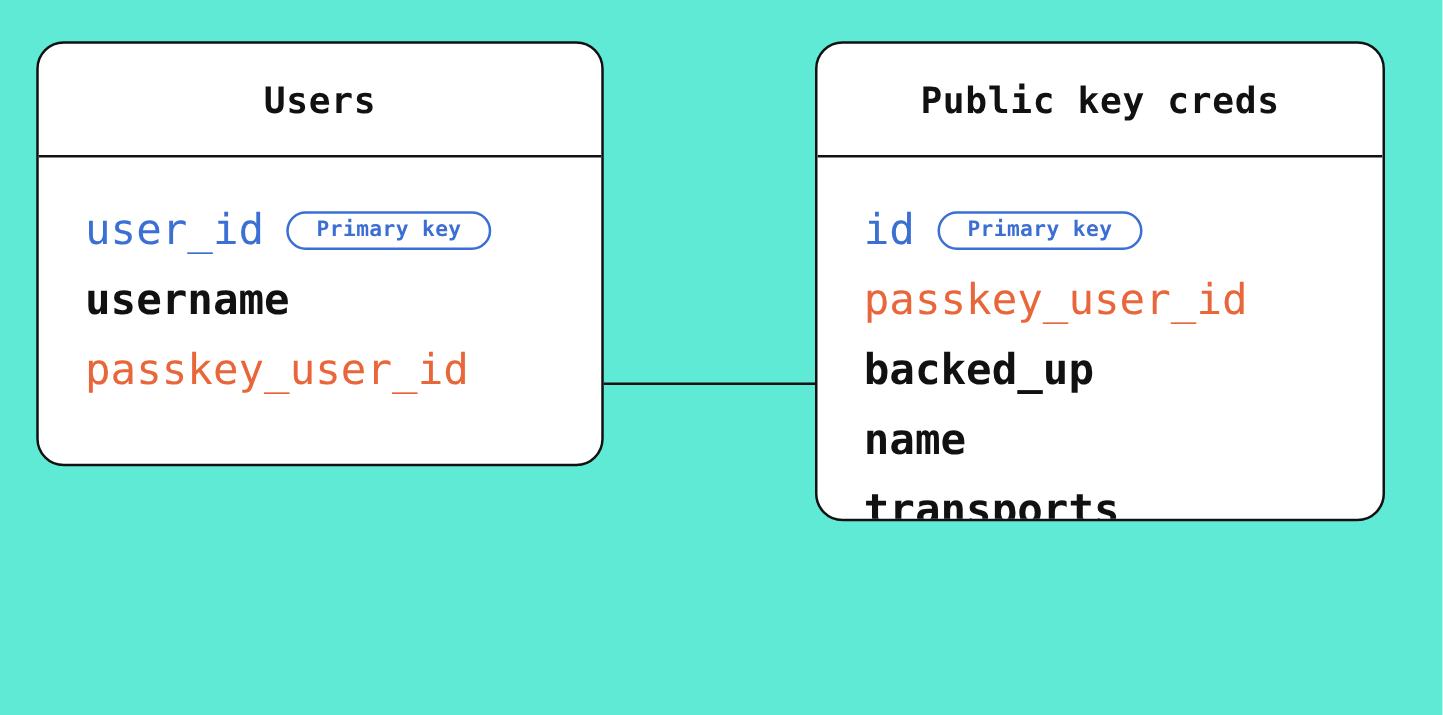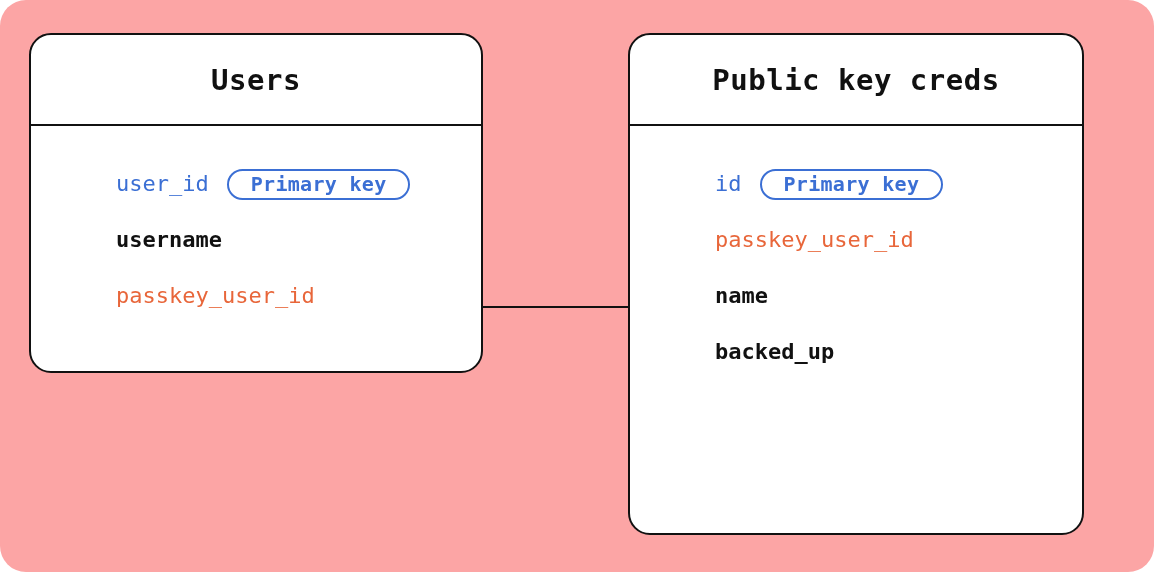--- a/index.html
+++ b/index.html
@@ -10,23 +10,22 @@
   }
   body {
     font-family: "DejaVu Sans Mono", "Liberation Mono", monospace;
     -webkit-font-smoothing: antialiased;
   }
 
   #canvas {
     position: relative;
     width: 1154px;
     height: 572px;
-    background: #fca5a5;
+    background: #5eead4;
     overflow: hidden;
-    border-radius: 26px;
   }
 
   
   .entity {
     position: absolute;
     box-sizing: border-box;
     background: #ffffff;
     border: 2px solid #111111;
     border-radius: 22px;
     overflow: hidden;
@@ -57,45 +56,44 @@
   .field-row {
     height: 56px;
     display: flex;
     align-items: center;
     padding-left: 37px;
     box-sizing: border-box;
   }
 
   .field-name {
     font-family: "DejaVu Sans Mono", "Liberation Mono", monospace;
-    font-size: 22px;
+    font-size: 34px;
     font-weight: normal;
     color: #111111;
     white-space: nowrap;
     line-height: 1;
-    margin-left: 48px;
   }
   .field-name.pk     { color: #3b6fd4; }
   .field-name.fk     { color: #e8663a; }
   .field-name.plain  { color: #111111; font-weight: bold; }
 
   
   .pk-badge {
     margin-left: 18px;
     box-sizing: border-box;
     display: inline-flex;
     align-items: center;
     justify-content: center;
     height: 31px;
     padding: 0 22px;
     border: 2px solid #3b6fd4;
     border-radius: 999px;
     background: #ffffff;
     font-family: "DejaVu Sans Mono", "Liberation Mono", monospace;
-    font-size: 20px;
+    font-size: 17px;
     font-weight: bold;
     color: #3b6fd4;
     letter-spacing: 0.3px;
     white-space: nowrap;
   }
 
   
   .connector {
     position: absolute;
     background: #111111;
@@ -126,43 +124,46 @@
 
       <div class="field-row">
         <span class="field-name fk">passkey_user_id</span>
       </div>
 
     </div>
   </div>
 
   <div class="connector" style="left:483px; top:306px; width:185px;"></div>
 
-  <div class="entity" id="entity-public-key-creds" style="left:628px; top:33px; width:456px; height:502px;">
+  <div class="entity" id="entity-public-key-creds" style="left:652px; top:33px; width:456px; height:384px;">
 
     <div class="entity-header">
       <span class="entity-title">Public key creds</span>
     </div>
 
     <div class="entity-fields">
 
       <div class="field-row">
         <span class="field-name pk">id</span>
         <span class="pk-badge">Primary key</span>
       </div>
 
 
       <div class="field-row">
         <span class="field-name fk">passkey_user_id</span>
       </div>
 
       <div class="field-row">
+        <span class="field-name plain">backed_up</span>
+      </div>
+
+      <div class="field-row">
         <span class="field-name plain">name</span>
       </div>
 
       <div class="field-row">
-        <span class="field-name plain">backed_up</span>
+        <span class="field-name plain">transports</span>
       </div>
-
 
     </div>
   </div>
 
 </div>
 
 </body></html>

